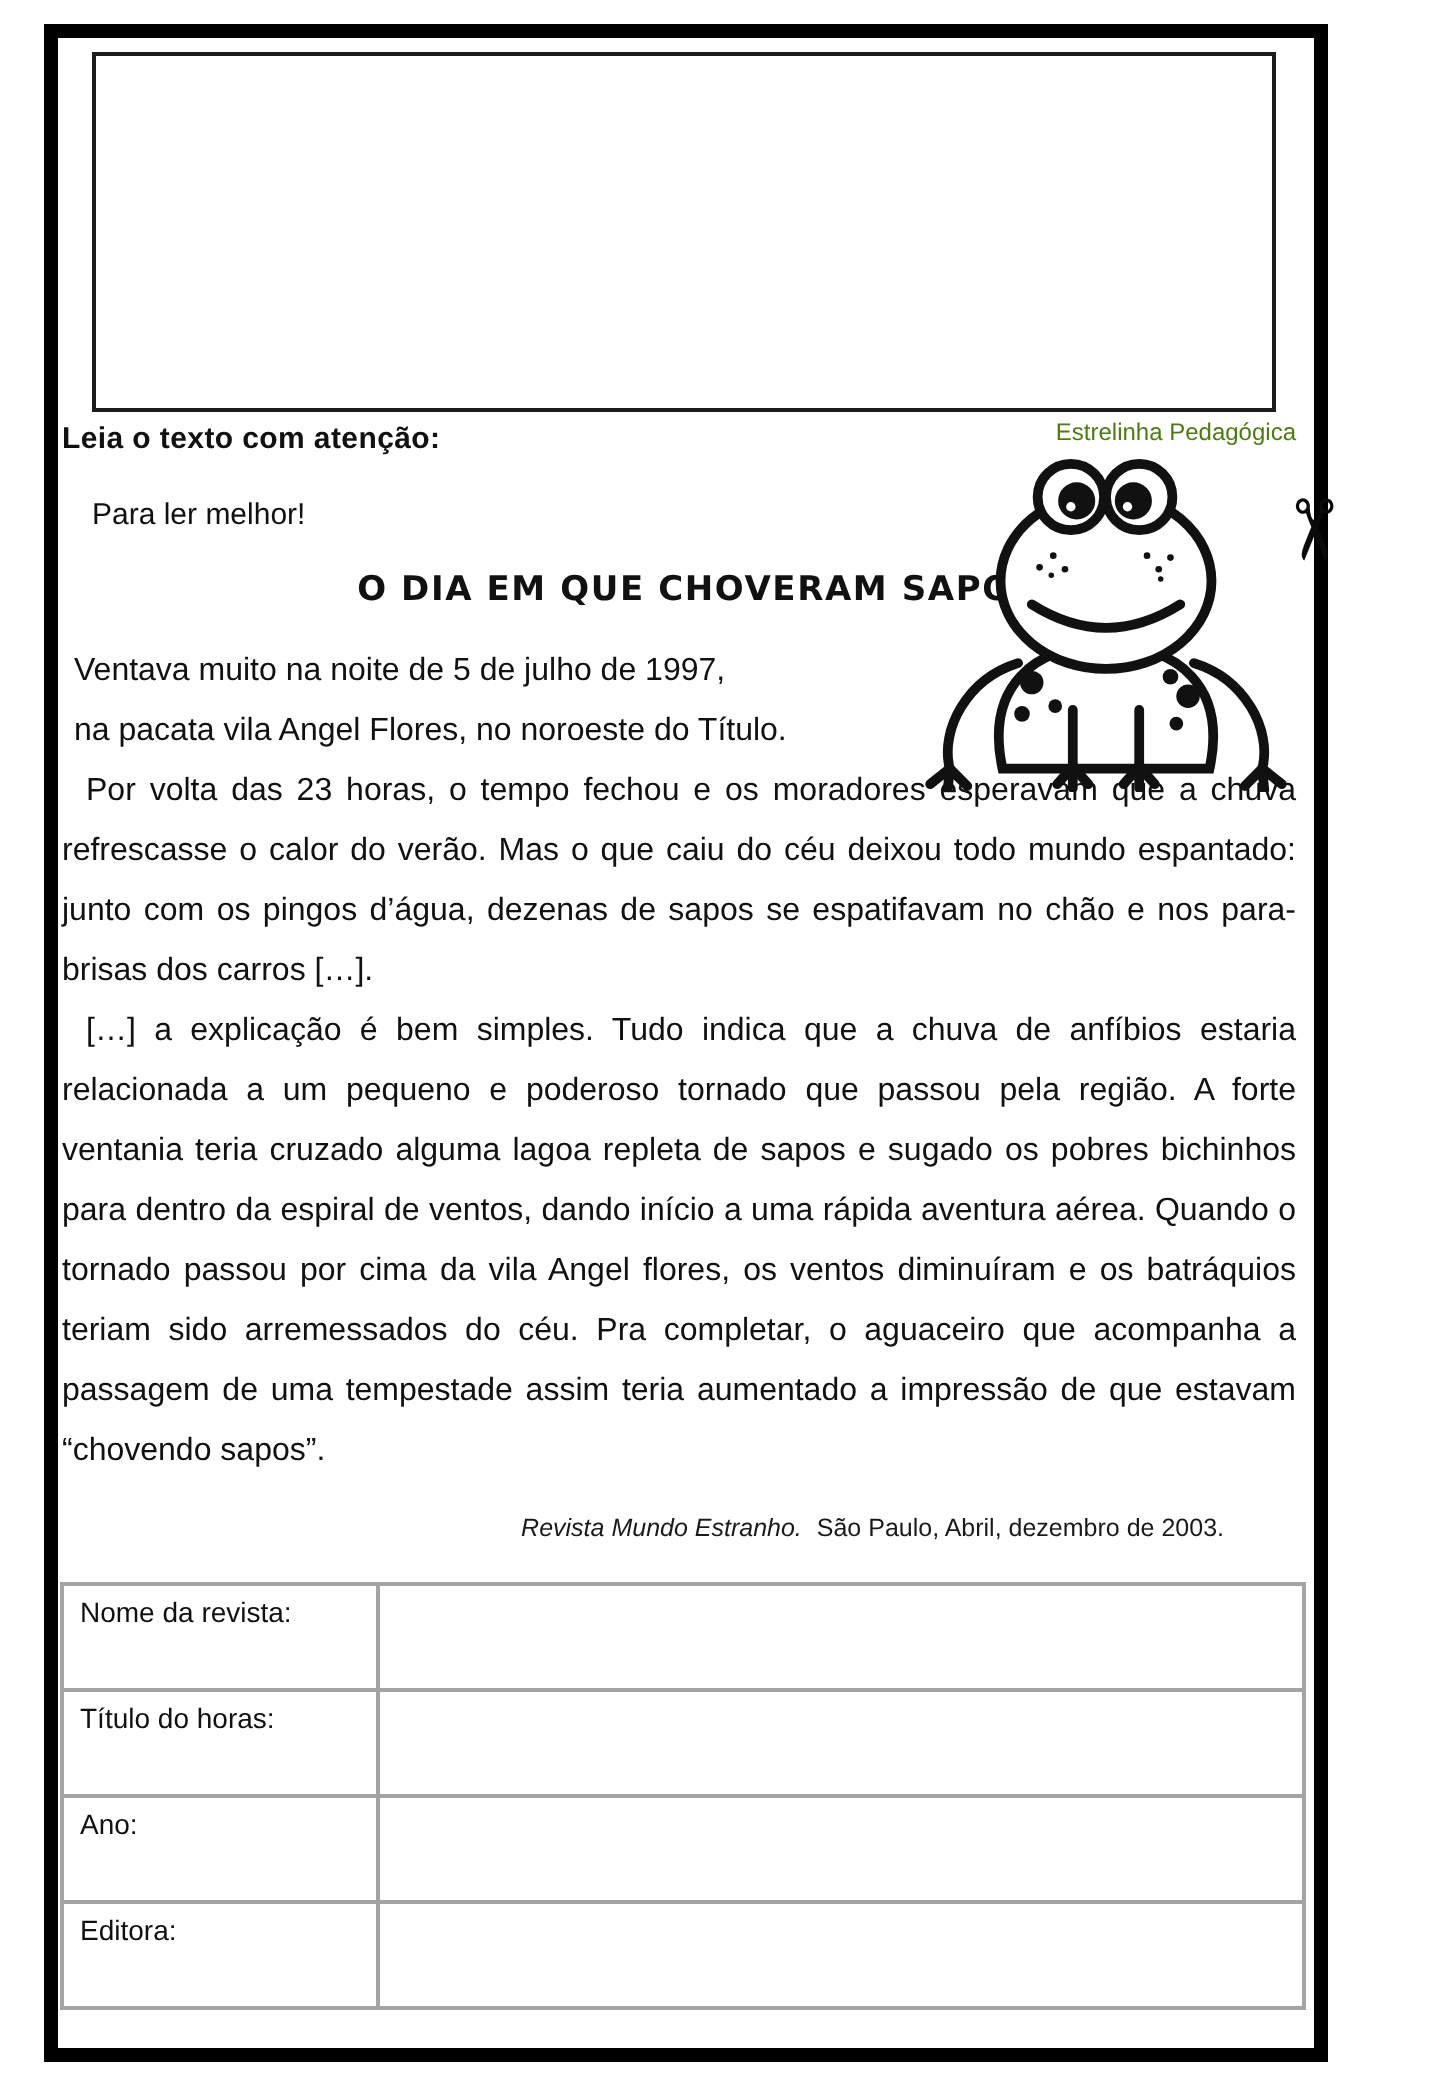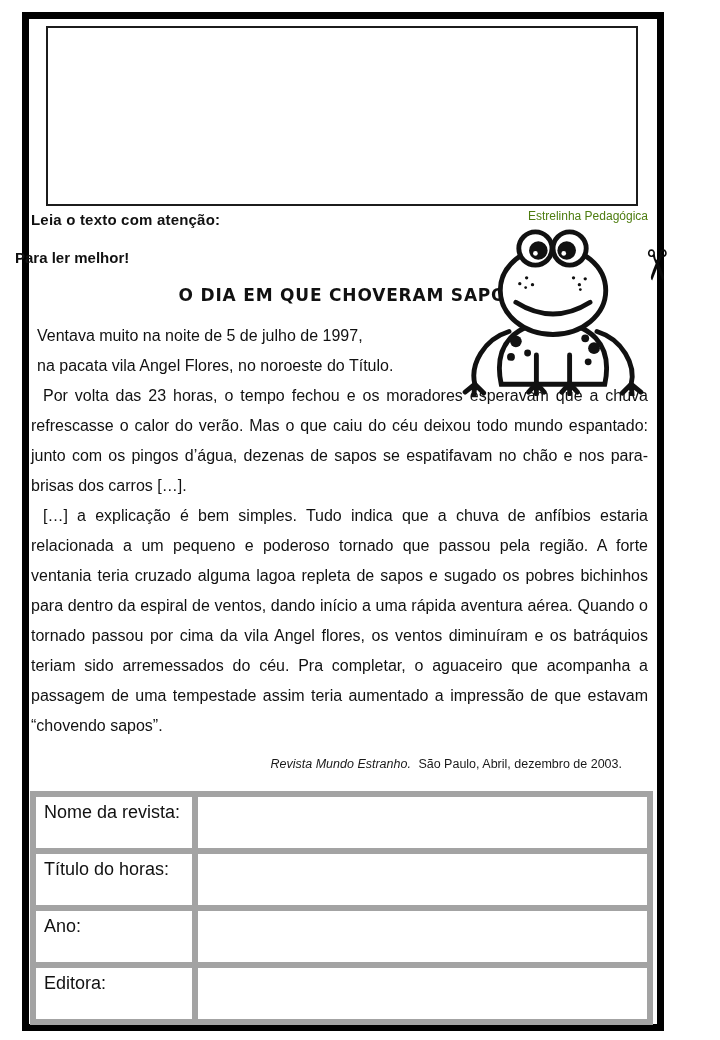--- a/index.html
+++ b/index.html
@@ -17,48 +17,48 @@
   }
   .instruction {
     position:absolute; left:31px; top:211px;
     font-weight:bold; font-size:15px; letter-spacing:0.2px;
   }
   .credit {
     position:absolute; left:440px; top:209px; width:208px;
     text-align:right; font-size:12px; color:#4d7c0f;
   }
   .subtitle {
-    position:absolute; left:15px; top:249px;
-    font-weight:bold; font-size:15px;
+    position:absolute; left:46px; top:249px;
+    font-weight:normal; font-size:15px;
   }
   .title {
     position:absolute; left:30px; top:285px; width:580px;
     text-align:center; font-weight:bold; font-size:17px;
     letter-spacing:0.8px; font-family:"DejaVu Sans", sans-serif;padding-left:29px;
   }
   .bodytext {
     position:absolute; left:31px; top:321px; width:617px;
     font-size:16px; line-height:30px; text-align:justify;
   }
   .lead-line { text-align:left; padding-left:6px; white-space:nowrap; }
   .para { margin:0; text-indent:12px; }
   .citation {
-    position:absolute; left:41px; top:757px; width:617px;
+    position:absolute; left:31px; top:757px; width:617px;
     box-sizing:border-box; padding-right:36px;
     text-align:right; font-size:12.5px; color:#1a1a1a;
   }
   .citation .src { font-style:italic; }
   .citation .details { margin-left:4px; }
   .fill-table {
     position:absolute; left:30px; top:791px; width:623px;
     border-collapse:collapse; table-layout:fixed;
   }
   .fill-table td {
-    border:6px solid #a3a3a3; height:41px; vertical-align:top;
-    padding:5px 8px; font-size:18px; background:#fff;
+    border:2px solid #a3a3a3; height:41px; vertical-align:top;
+    padding:5px 8px; font-size:14px; background:#fff;
   }
   .fill-table .label-col { width:140px; }
   .frog {
     position:absolute; left:460px; top:228px; width:186px; height:168px;
   }
   .scissors {
     position:absolute; left:632px; top:241px; width:48px; height:48px;
     font-size:42px; line-height:48px; text-align:center; color:#0a0a0a;
     transform:rotate(90deg);
     font-family:"DejaVu Sans", sans-serif;

